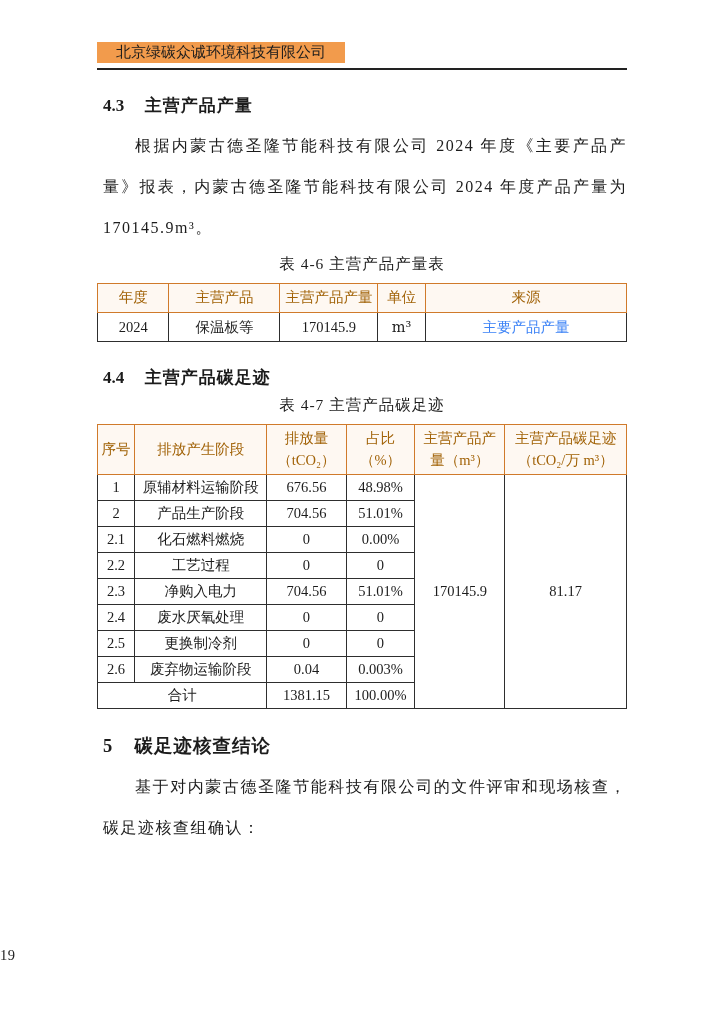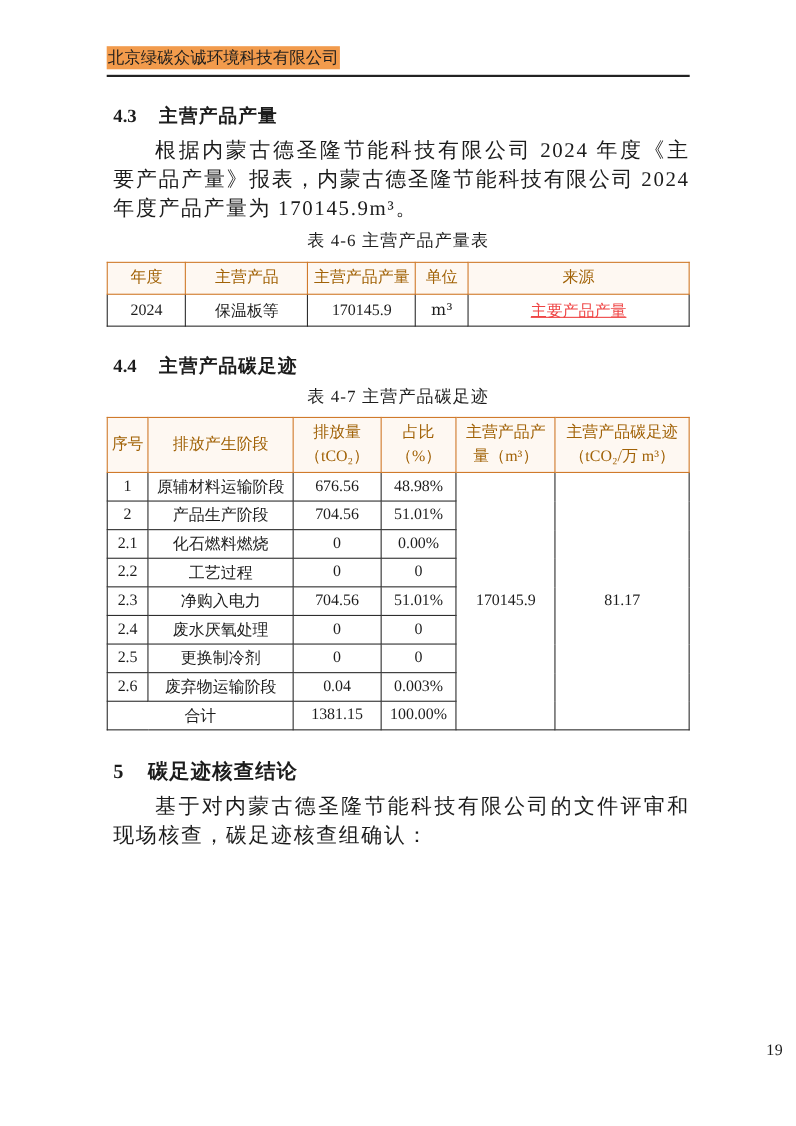--- a/index.html
+++ b/index.html
@@ -8,30 +8,30 @@
     width: 724px; height: 1024px; position: relative;
     background: #ffffff; color: #1c1c1c;
     font-family: "Liberation Serif", "DejaVu Serif", serif;
     padding: 42px 97px 0 97px; overflow: hidden;
   }
   
   .doc-header {
     display: flex; justify-content: space-between; align-items: flex-end;
     border-bottom: 2px solid #222222; padding-bottom: 5px; font-size: 15px;
   }
-  .hl { background: #f29b4c; padding: 1px 1px; }
+  .hl { background: #f29b4c; padding: 1px 19px; }
   .archive { white-space: nowrap; }
   .archive .num { font-weight: bold; letter-spacing: 0.3px; font-family: "Liberation Serif", serif; }
   
   .heading { font-weight: bold; letter-spacing: 1px; margin: 24px 0 0 6px; font-size: 17px; }
   .heading .hnum { margin-right: 1.2em; letter-spacing: 0; }
   .heading.big { font-size: 18.5px; margin-top: 24px; }
   
   .para {
-    font-size: 19px; line-height: 26px; text-align: justify; text-indent: 2em;
+    font-size: 16px; line-height: 41px; text-align: justify; text-indent: 2em;
     letter-spacing: 1.5px; margin: 8px 0 0 6px;
   }
   
   .caption { text-align: center; font-size: 15.5px; letter-spacing: 1px; margin: 6px 0 8px 0; }
   
   table.doc-table {
     width: 530px; margin: 0 auto; border-collapse: collapse; table-layout: fixed;
     font-size: 14.5px;
   }
   .doc-table th, .doc-table td {
@@ -39,26 +39,26 @@
     padding: 1px 2px; font-weight: normal;
   }
   .doc-table thead th {
     border: 1.5px solid #d07a2b; color: #a16207;
     background: rgba(242, 155, 76, 0.07); white-space: pre-line; line-height: 1.5;
   }
   .t46 th { height: 29px; }
   .t46 td { height: 29px; }
   .t47 thead th { height: 50px; }
   .t47 td { height: 26px; }
-  .accent { color: #ef4444; text-decoration: underline; }
+  .accent { color: #3b82f6; }
   .sup { font-family: "DejaVu Serif", serif; }
   
   .page-number {
     position: absolute; left: 0; right: 12px; bottom: 60px;
-    text-align: right; font-size: 14.5px; letter-spacing: 0.5px;
+    text-align: left; font-size: 14.5px; letter-spacing: 0.5px;
   }
 </style>
 </head>
 <body>
 
 <div class="page">
 
   <div class="doc-header">
     <span class="hl">北京绿碳众诚环境科技有限公司</span>
   </div>

